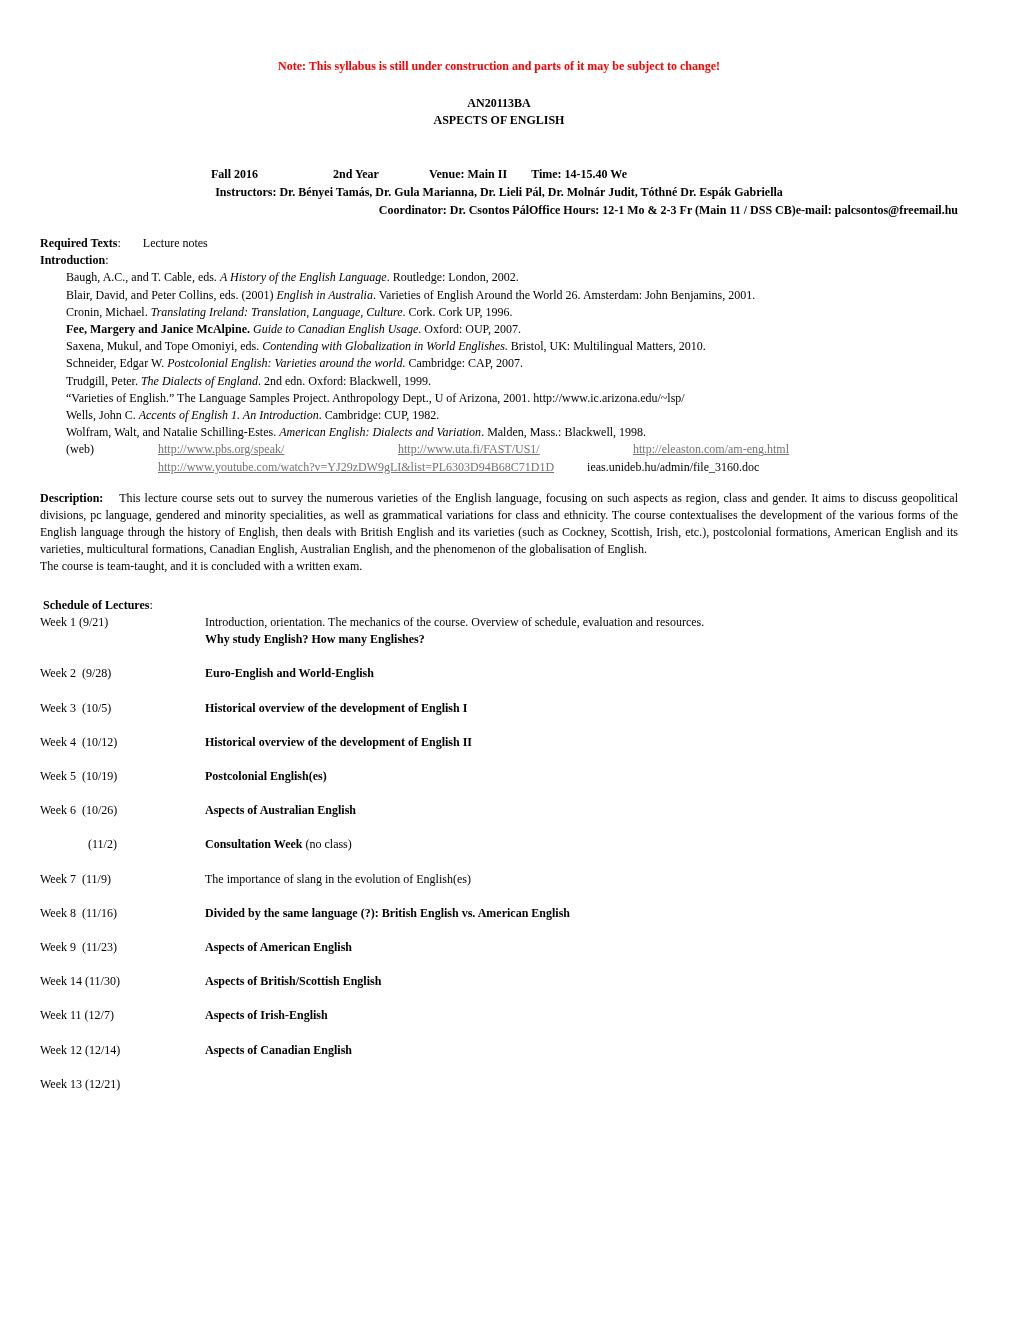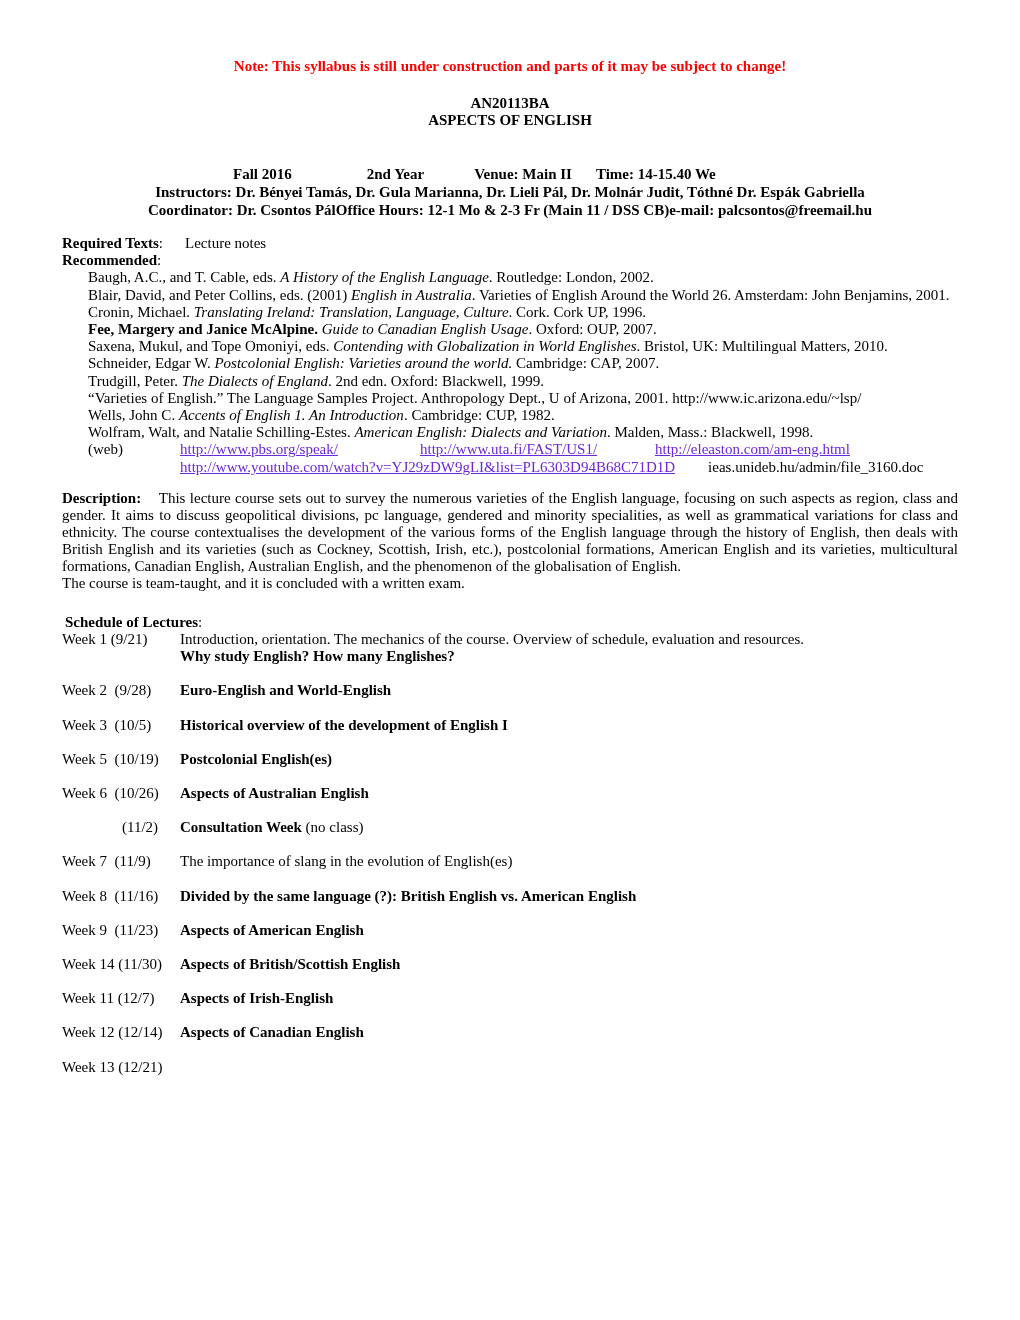--- a/index.html
+++ b/index.html
@@ -1,22 +1,22 @@
 <!DOCTYPE html>
 <html><head>
 <meta charset="utf-8">
 <style>
   * { box-sizing: border-box; }
   html, body { margin: 0; padding: 0; background: #ffffff; }
   .page {
     width: 1020px;
     height: 1320px;
-    padding: 58px 62px 0 62px;
+    padding: 58px 62px 0 40px;
     font-family: "Liberation Serif", serif;
-    font-size: 15px;
+    font-size: 12px;
     line-height: 17px;
     color: #000;
     background: #fff;
     position: relative;
     overflow: hidden;
   }
   p { margin: 0; }
   .note {
     text-align: center;
     font-weight: bold;
@@ -26,43 +26,43 @@
     text-align: center;
     font-weight: bold;
     margin-bottom: 18px;
   }
   .meta-block { font-weight: bold; line-height: 18px; }
   .meta-line1 { margin-left: 171px; margin-top: 36px; }
   .meta-line1 .m-term  { margin-right: 75px; }
   .meta-line1 .m-year  { margin-right: 50px; }
   .meta-line1 .m-venue { margin-right: 24px; }
   .meta-line2 { text-align: center; }
-  .meta-line3 { display: flex; justify-content: center; }
+  .meta-line3 { display: flex; justify-content: flex-end; }
   .texts-section { margin-top: 16px; line-height: 17.2px; }
   .required-line .rt-value { display: inline-block; margin-left: 22px; }
   .biblio-entry {
     margin-left: 26px;
     white-space: nowrap;
   }
   .links-row { margin-left: 26px; white-space: nowrap; }
   .web-col   { display: inline-block; width: 92px; }
   .link-col1 { display: inline-block; width: 240px; }
   .link-col2 { display: inline-block; width: 235px; }
   .links-row2 { padding-left: 92px; }
   .plain-doc { margin-left: 33px; }
   a.doc-link, .doc-link {
-    color: #6d28d9;
+    color: #737373;
     text-decoration: underline;
     cursor: pointer;
   }
   .description-block { margin-top: 14px; }
   .description-para { text-align: justify; }
   .schedule { margin-top: 22px; line-height: 17.2px; }
   .schedule-heading { padding-left: 3px; }
-  .week-row { display: flex; margin-top: 17px; }
+  .week-row { display: flex; margin-top: 17px; gap: 47px; }
   .week-row.no-gap { margin-top: 0; }
   .week-label { white-space: pre; width: 118px; flex: none; }
   .week-title { flex: 1; }
   .red-text { color: #FF0000; }
 </style>
 </head>
 <body>
 
 <div class="page">
 
@@ -82,21 +82,21 @@
       <span>Coordinator: Dr. Csontos Pál</span>
       <span>Office Hours: 12-1 Mo &amp; 2-3 Fr (Main 11 / DSS CB)</span>
       <span>e-mail: palcsontos@freemail.hu</span>
     </p>
   </div>
 
   <div class="texts-section">
     <p class="required-line">
       <span><span style="font-weight: bold;">Required Texts</span><span>:</span></span><span class="rt-value">Lecture notes</span>
     </p>
-    <p><span style="font-weight: bold;">Recommended</span><span>:</span></p>
+    <p><span style="font-weight: bold;">Introduction</span><span>:</span></p>
 
     <p class="biblio-entry"><span>Baugh, A.C., and T. Cable, eds. </span><span style="font-style: italic;">A History of the English Language</span><span>. Routledge: London, 2002.</span></p>
     <p class="biblio-entry"><span>Blair, David, and Peter Collins, eds. (2001) </span><span style="font-style: italic;">English in Australia</span><span>. Varieties of English Around the World 26. Amsterdam: John Benjamins, 2001.</span></p>
     <p class="biblio-entry"><span>Cronin, Michael. </span><span style="font-style: italic;">Translating Ireland: Translation, Language, Culture</span><span>. Cork. Cork UP, 1996.</span></p>
     <p class="biblio-entry"><span style="font-weight: bold;">Fee, Margery and Janice McAlpine.</span><span> </span><span style="font-style: italic;">Guide to Canadian English Usage</span><span>. Oxford: OUP, 2007.</span></p>
     <p class="biblio-entry"><span>Saxena, Mukul, and Tope Omoniyi, eds. </span><span style="font-style: italic;">Contending with Globalization in World Englishes</span><span>. Bristol, UK: Multilingual Matters, 2010.</span></p>
     <p class="biblio-entry"><span>Schneider, Edgar W. </span><span style="font-style: italic;">Postcolonial English: Varieties around the world.</span><span> Cambridge: CAP, 2007.</span></p>
     <p class="biblio-entry"><span>Trudgill, Peter. </span><span style="font-style: italic;">The Dialects of England</span><span>. 2nd edn. Oxford: Blackwell, 1999.</span></p>
     <p class="biblio-entry"><span>“Varieties of English.” The Language Samples Project. Anthropology Dept., U of Arizona, 2001. http://www.ic.arizona.edu/~lsp/</span></p>
     <p class="biblio-entry"><span>Wells, John C. </span><span style="font-style: italic;">Accents of English 1. An Introduction</span><span>. Cambridge: CUP, 1982.</span></p>
@@ -128,20 +128,24 @@
     </div>
     <div class="week-row">
       <span class="week-label">Week 2  (9/28)</span>
       <span class="week-title"><span style="font-weight: bold;">Euro-English and World-English</span></span>
     </div>
     <div class="week-row">
       <span class="week-label">Week 3  (10/5)</span>
       <span class="week-title"><span style="font-weight: bold;">Historical overview of the development of English I</span></span>
     </div>
     <div class="week-row">
+      <span class="week-label">Week 4  (10/12)</span>
+      <span class="week-title"><span style="font-weight: bold;">Historical overview of the development of English II</span></span>
+    </div>
+    <div class="week-row">
       <span class="week-label">Week 5  (10/19)</span>
       <span class="week-title"><span style="font-weight: bold;">Postcolonial English(es)</span></span>
     </div>
     <div class="week-row">
       <span class="week-label">Week 6  (10/26)</span>
       <span class="week-title"><span style="font-weight: bold;">Aspects of Australian English</span></span>
     </div>
     <div class="week-row">
       <span class="week-label">                (11/2)</span>
       <span class="week-title"><span style="font-weight: bold;">Consultation Week</span><span> (no class)</span></span>

